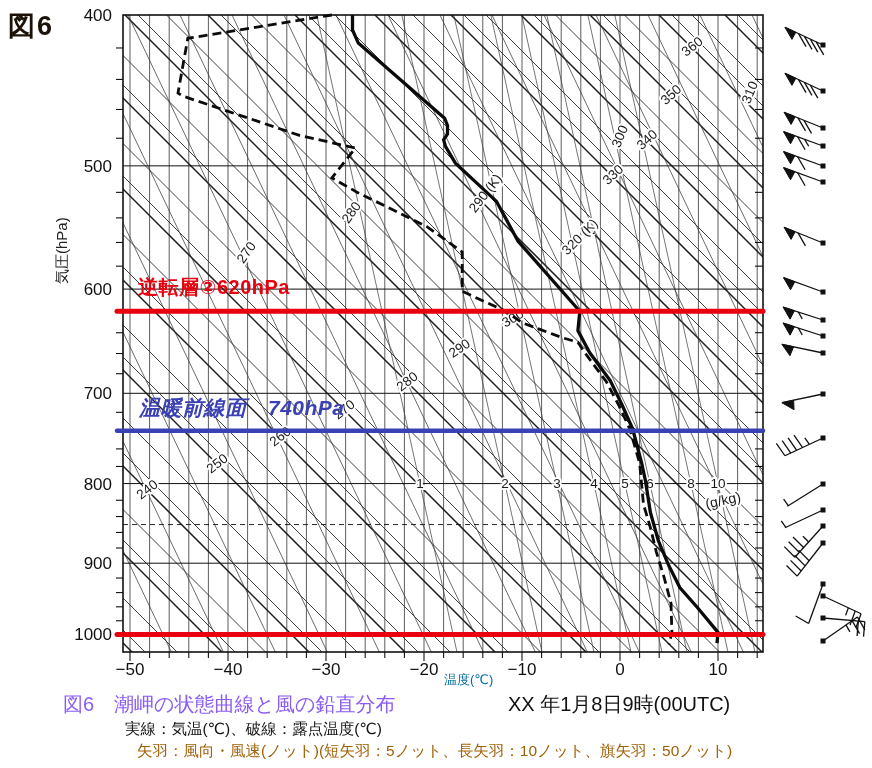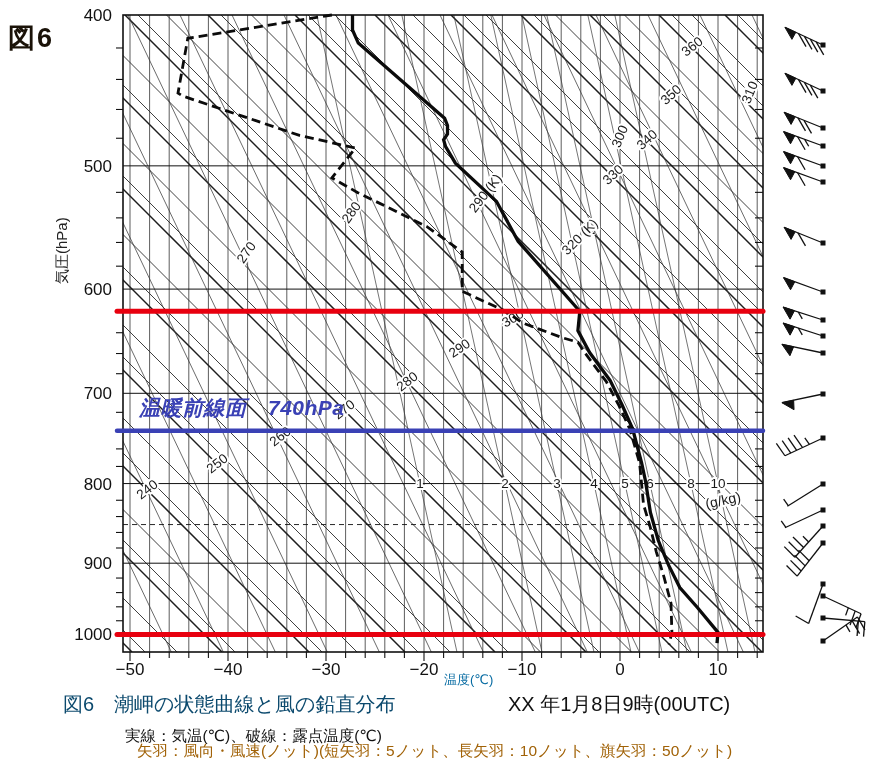--- a/index.html
+++ b/index.html
@@ -1,29 +1,29 @@
 <!DOCTYPE html>
 <html><head>
 <meta charset="utf-8">
 <style>
   html,body{margin:0;padding:0;background:#fff;}
   #stage{position:relative;width:872px;height:768px;background:#fff;overflow:hidden;
          font-family:"Liberation Sans","DejaVu Sans",sans-serif;color:#111;}
   #chart-svg{position:absolute;left:0;top:0;}
   .abs{position:absolute;white-space:nowrap;}
-  .fig-label{left:8px;top:20px;font-size:27px;font-weight:bold;color:#1a1208;letter-spacing:2px;}
+  .fig-label{left:8px;top:8px;font-size:27px;font-weight:bold;color:#1a1208;letter-spacing:2px;}
   .y-title{left:53px;top:284px;font-size:15px;color:#222;transform:rotate(-90deg);transform-origin:left top;}
   .x-title{left:444px;top:671px;font-size:13px;color:#0369a1;}
   .ann{font-weight:bold;letter-spacing:0.5px;}
   .ann-red1{left:138px;top:274px;font-size:20px;}
   .ann-blue{left:139px;top:394px;font-size:21px;font-style:italic;}
   .ann-red2{left:142px;top:599px;font-size:20px;}
-  .cap-fig{left:63px;top:691px;font-size:20px;color:#0c4a6e;}
+  .cap-fig{left:63px;top:691px;font-size:20px;color:#8b5cf6;}
   .cap-date{left:508px;top:691px;font-size:20px;color:#111;text-align:right;}
-  .cap-note1{left:125px;top:719px;font-size:15.5px;color:#111;margin-top:7px;}
+  .cap-note1{left:125px;top:719px;font-size:15.5px;color:#111;}
   .cap-note2{left:137px;top:741px;font-size:15.5px;color:#a16207;}
 </style>
 </head>
 <body>
 
 <div id="stage">
   <svg id="chart-svg" width="872" height="768" viewBox="0 0 872 768">
       <defs>
         <clipPath id="cc">
           <rect x="123" y="15" width="640" height="637"></rect>
@@ -418,19 +418,20 @@
         <line x1="857.4043858601376" y1="616.9097896732561" x2="864.9043858601376" y2="629.9001707300226"></line>
         <line x1="852.0798975722591" y1="620.6380365095379" x2="859.5798975722591" y2="633.6284175663044"></line>
         <line x1="845.9362572400918" y1="624.9398597821707" x2="849.9362572400918" y2="631.8680630124462"></line>
       </g>
     </svg>
 
   <div class="abs fig-label">図6</div>
   <div class="abs y-title">気圧(hPa)</div>
   <div class="abs x-title">温度(℃)</div>
 
+  <div class="abs ann ann-red1" style="color: rgb(232, 0, 15);">逆転層②620hPa</div>
   <div class="abs ann ann-blue" style="color: rgb(58, 65, 181);">温暖前線面　740hPa</div>
 
   <div class="abs cap-fig">図6　潮岬の状態曲線と風の鉛直分布</div>
   <div class="abs cap-date">XX 年1月8日9時(00UTC)</div>
   <div class="abs cap-note1">実線：気温(℃)、破線：露点温度(℃)</div>
   <div class="abs cap-note2">矢羽：風向・風速(ノット)(短矢羽：5ノット、長矢羽：10ノット、旗矢羽：50ノット)</div>
 </div>
 
 </body></html>

